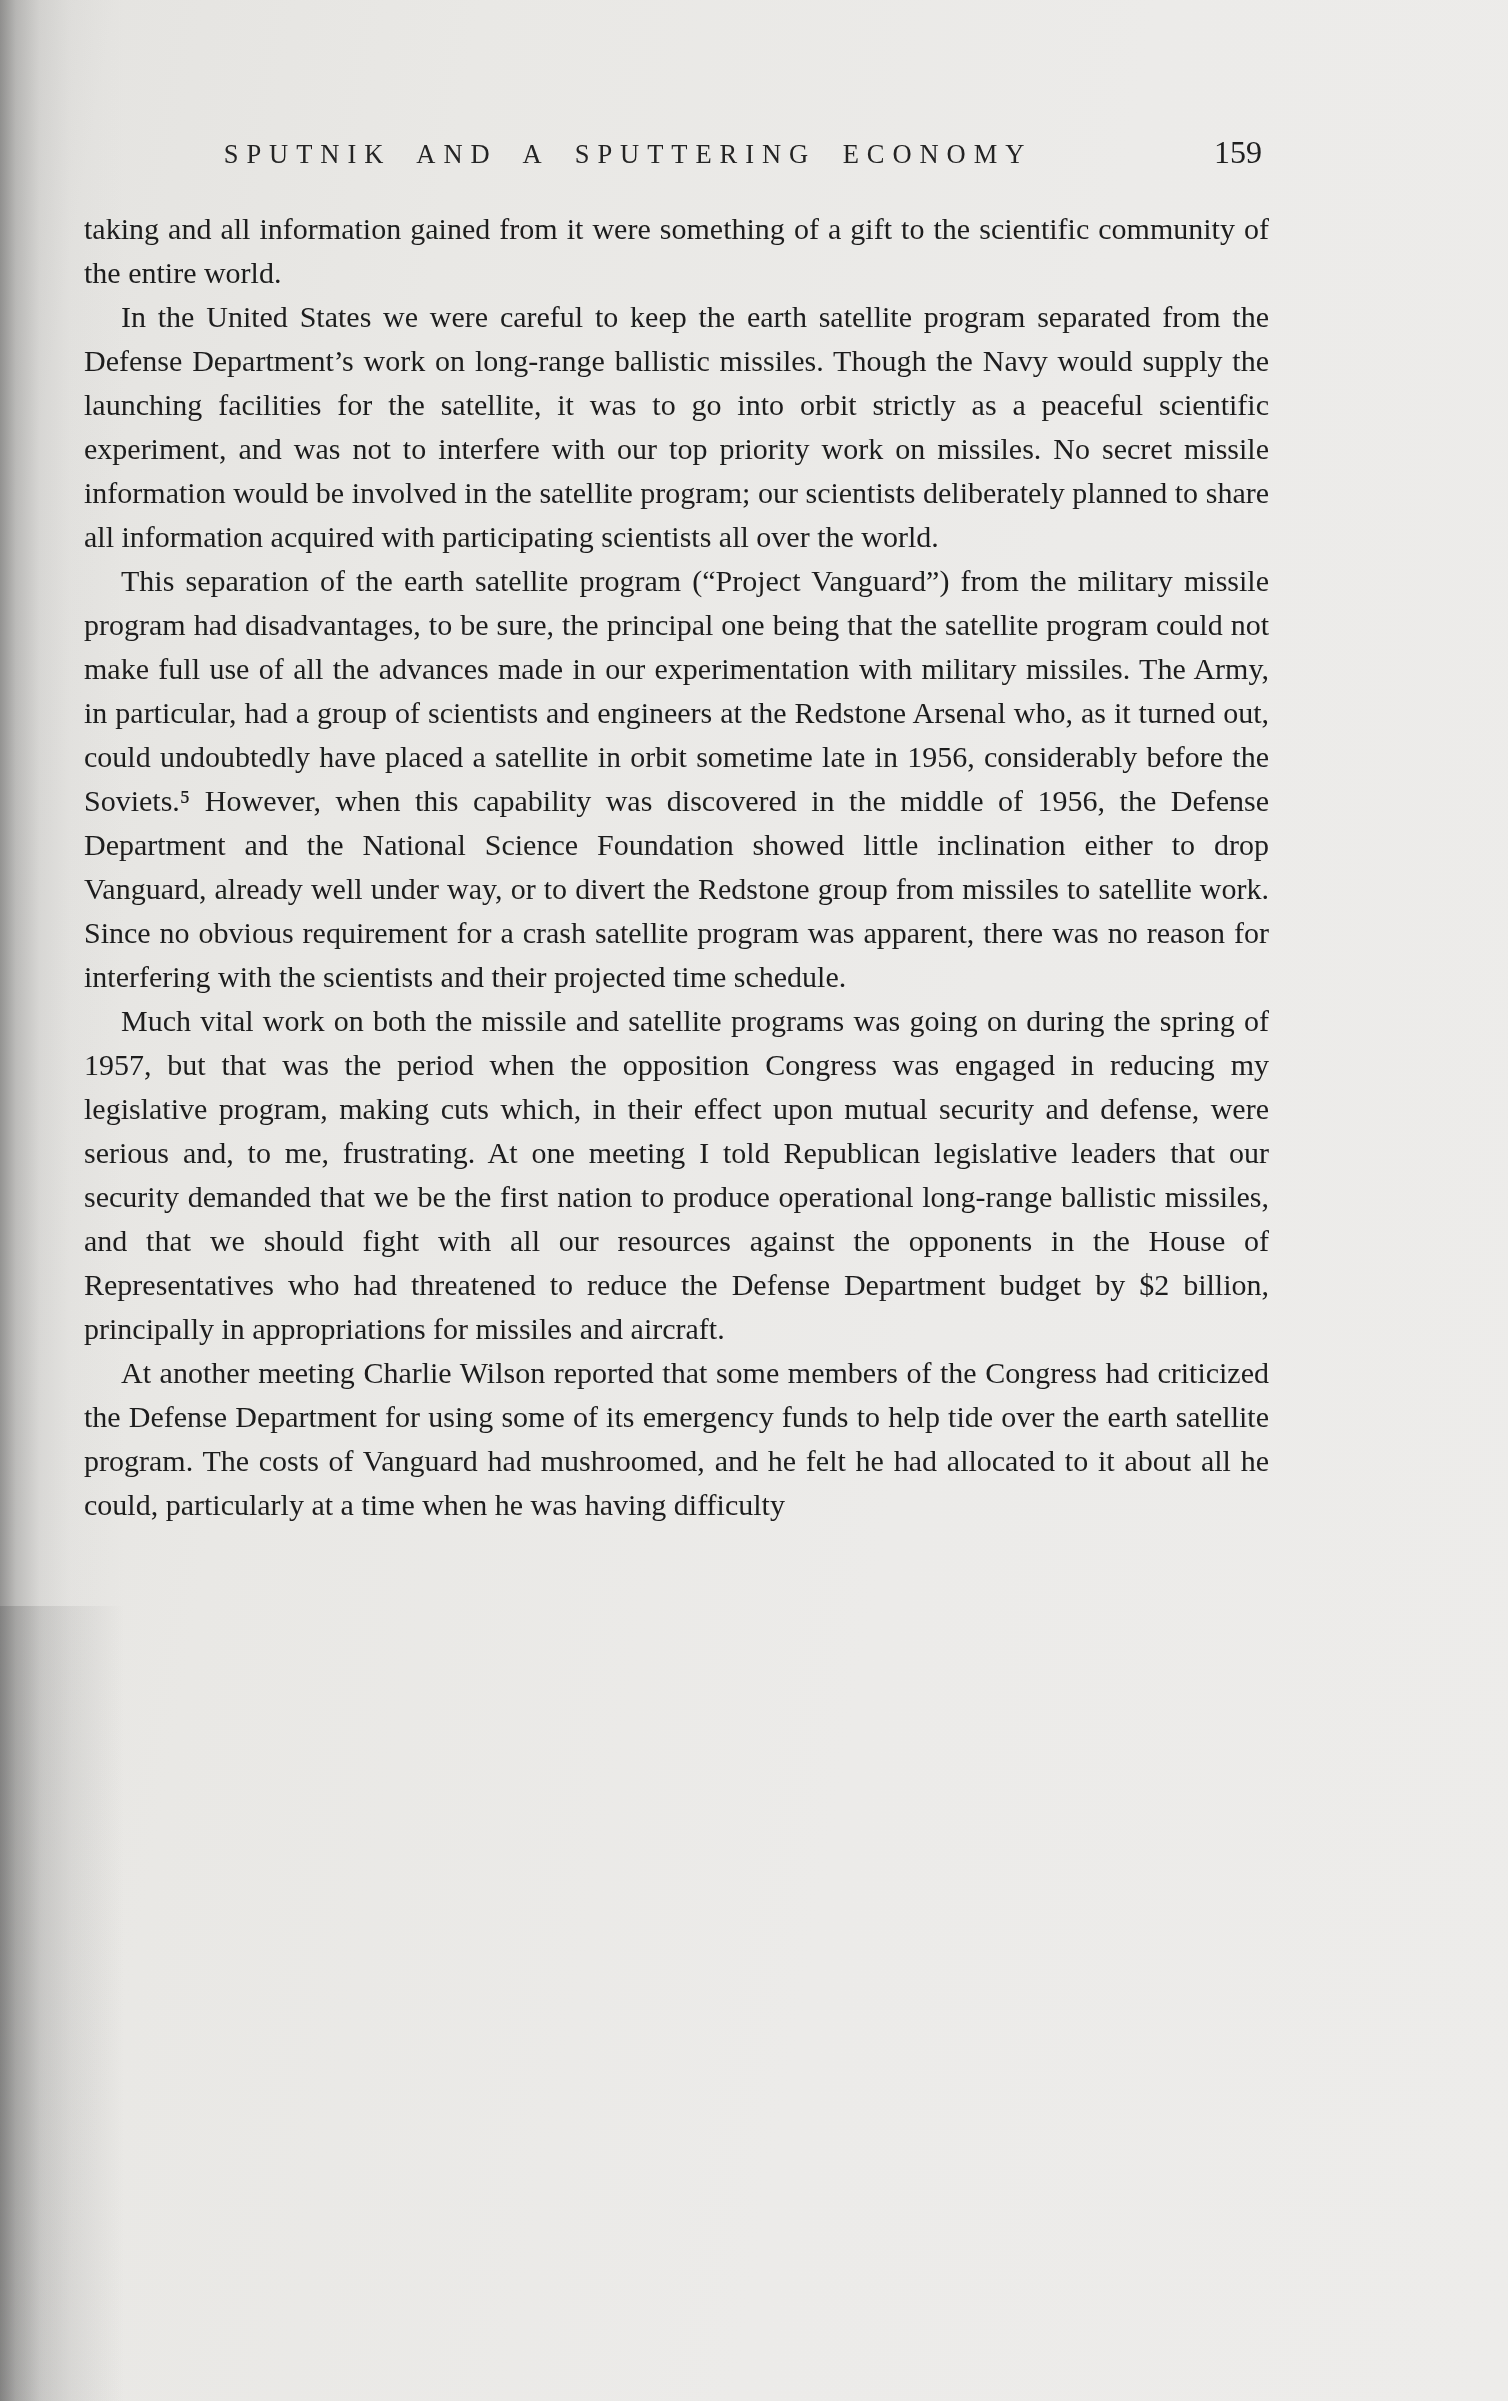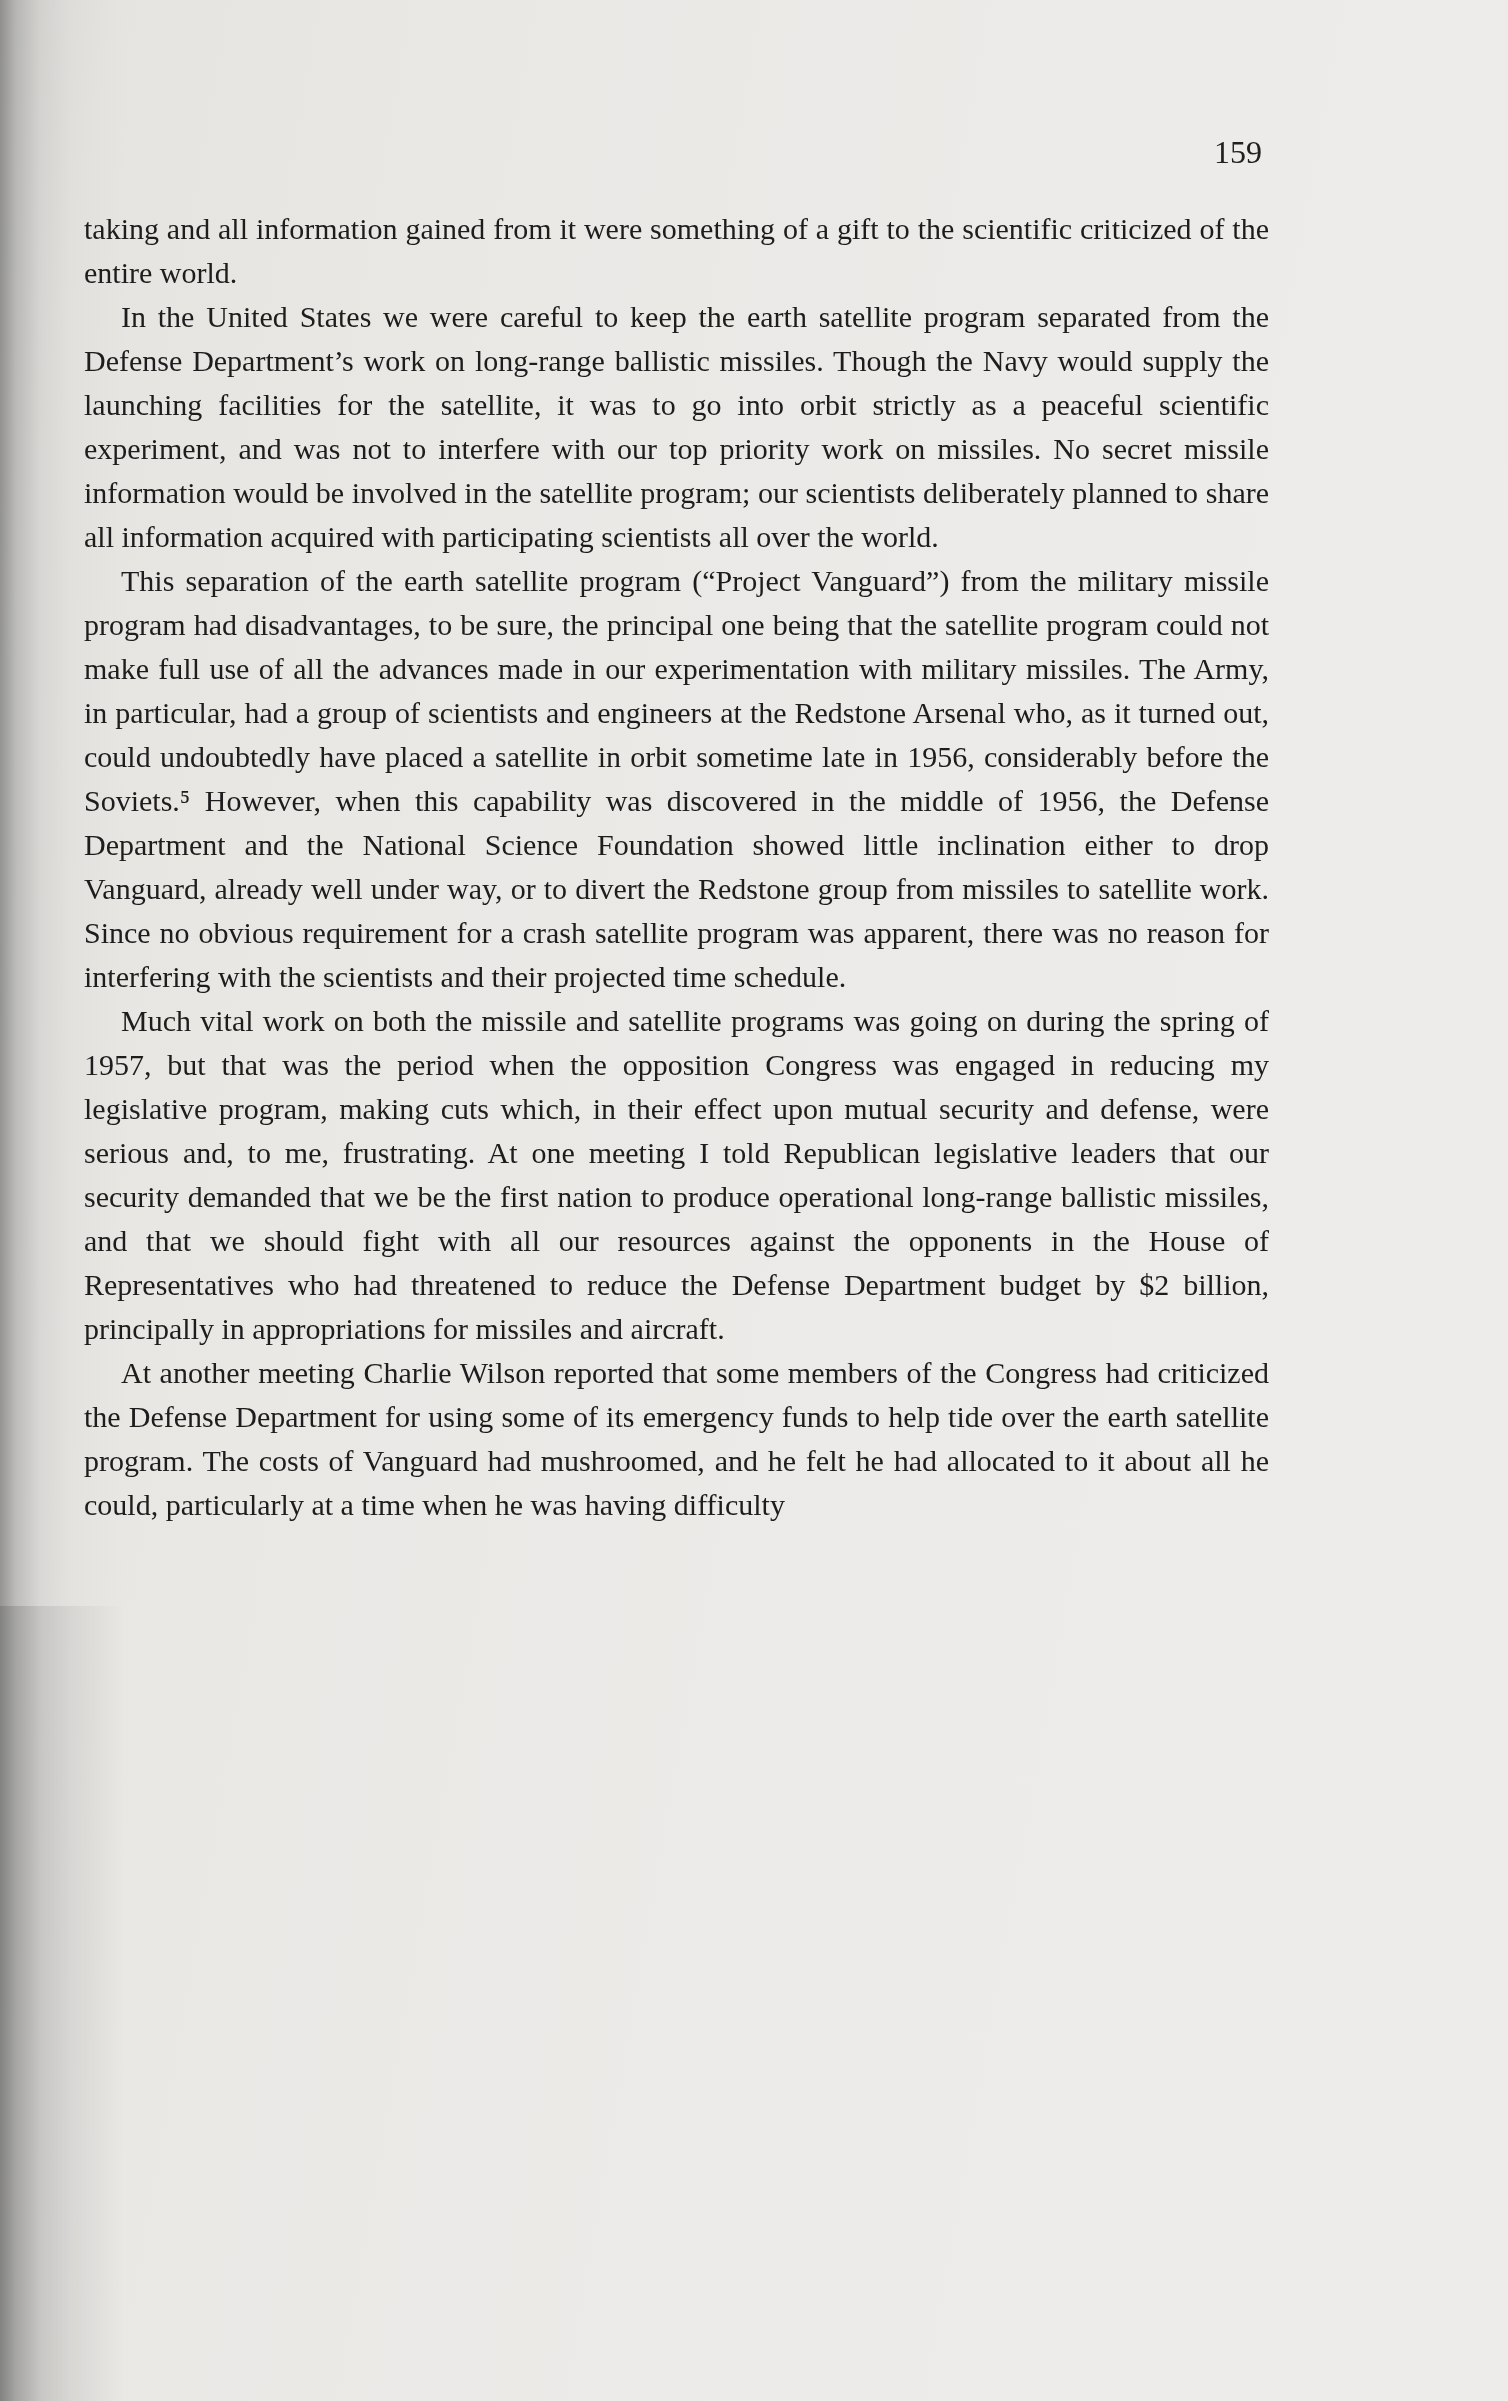--- a/index.html
+++ b/index.html
@@ -92,25 +92,26 @@
 </style>
 </head>
 <body>
 
 <div class="scan-page">
   <div class="gutter-shadow"></div>
 
   <div class="text-block">
 
     <div class="running-header">
+      <div class="chapter-title">SPUTNIK AND A SPUTTERING ECONOMY</div>
       <div class="folio">159</div>
     </div>
 
     <div class="body-text">
-      <p>taking and all information gained from it were something of a gift to the scientific criticized of the entire world.</p>
+      <p>taking and all information gained from it were something of a gift to the scientific community of the entire world.</p>
       <p class="indent">In the United States we were careful to keep the earth satellite program separated from the Defense Department’s work on long-range ballistic missiles. Though the Navy would supply the launching facilities for the satellite, it was to go into orbit strictly as a peaceful scientific experiment, and was not to interfere with our top priority work on missiles. No secret missile information would be involved in the satellite program; our scientists deliberately planned to share all information acquired with participating scientists all over the world.</p>
       <p class="indent">This separation of the earth satellite program (“Project Vanguard”) from the military missile program had disadvantages, to be sure, the principal one being that the satellite program could not make full use of all the advances made in our experimentation with military missiles. The Army, in particular, had a group of scientists and engineers at the Redstone Arsenal who, as it turned out, could undoubtedly have placed a satellite in orbit sometime late in 1956, considerably before the Soviets.⁵ However, when this capability was discovered in the middle of 1956, the Defense Department and the National Science Foundation showed little inclination either to drop Vanguard, already well under way, or to divert the Redstone group from missiles to satellite work. Since no obvious requirement for a crash satellite program was apparent, there was no reason for interfering with the scientists and their projected time schedule.</p>
       <p class="indent">Much vital work on both the missile and satellite programs was going on during the spring of 1957, but that was the period when the opposition Congress was engaged in reducing my legislative program, making cuts which, in their effect upon mutual security and defense, were serious and, to me, frustrating. At one meeting I told Republican legislative leaders that our security demanded that we be the first nation to produce operational long-range ballistic missiles, and that we should fight with all our resources against the opponents in the House of Representatives who had threatened to reduce the Defense Department budget by $2 billion, principally in appropriations for missiles and aircraft.</p>
       <p class="indent">At another meeting Charlie Wilson reported that some members of the Congress had criticized the Defense Department for using some of its emergency funds to help tide over the earth satellite program. The costs of Vanguard had mushroomed, and he felt he had allocated to it about all he could, particularly at a time when he was having difficulty</p>
     </div>
 
 
   </div>
 </div>
 

